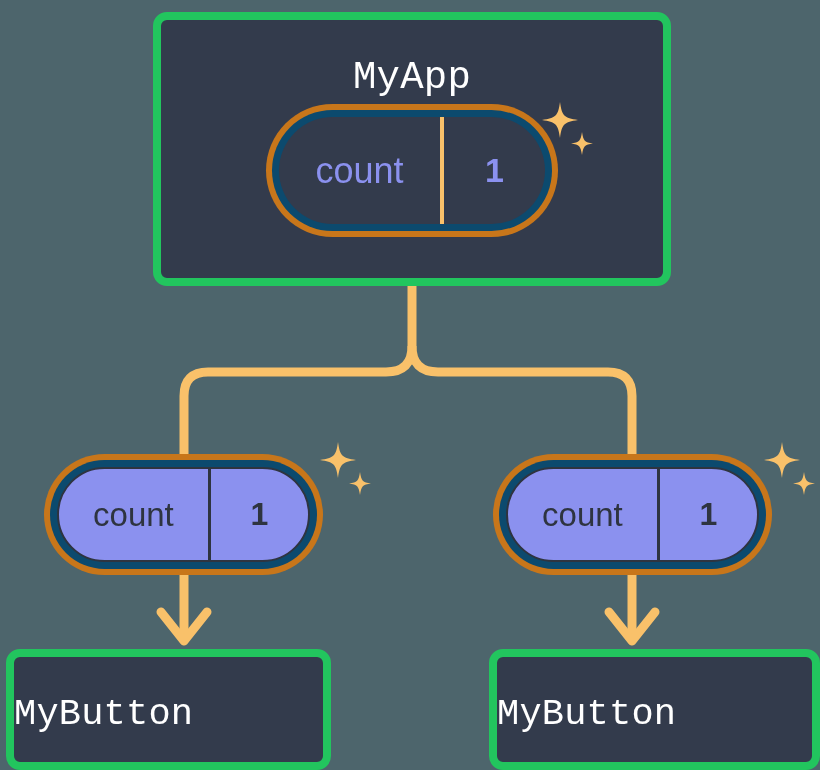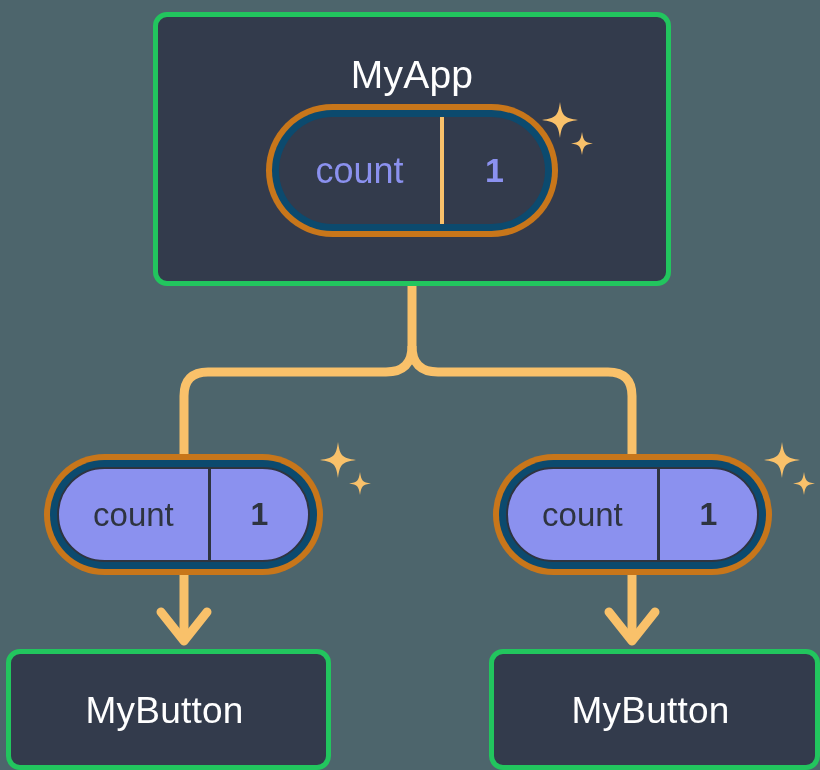--- a/index.html
+++ b/index.html
@@ -26,22 +26,23 @@
     left: 0; top: 0;
     width: 820px; height: 770px;
     pointer-events: none;
   }
 
   
   .card {
     position: absolute;
     box-sizing: border-box;
     background: #333b4c;
-    border: 5px solid #22c55e;
+    border: 8px solid #22c55e;
     border-radius: 14px;
+    font-family: Liberation Mono, monospace;
   }
   .card-title {
     color: #ffffff;
     font-weight: 400;
     letter-spacing: 0.2px;
     white-space: nowrap;
   }
 
   #card-myapp {
     left: 153px;
@@ -66,21 +67,20 @@
   #card-btn-right {
     left: 489px;
     top: 649px;
     width: 331px;
     height: 121px;
   }
   .btn-card .card-title {
     position: absolute;
     top: 36px;
     left: 0; right: 8px;
-    text-align: center;
     font-size: 37px;
   }
   
   .pill-outer {
     position: absolute;
     box-sizing: border-box;
     border-radius: 999px;
     background: #c8761a;
     padding: 6px;
   }

